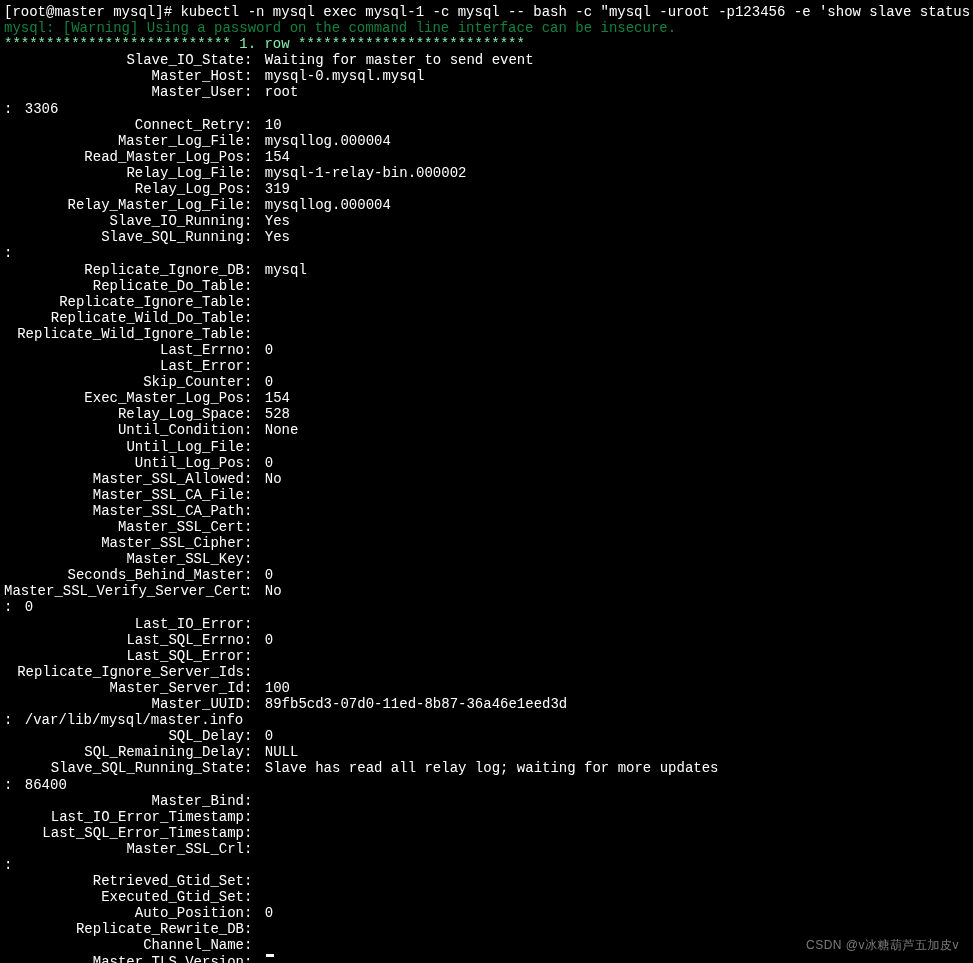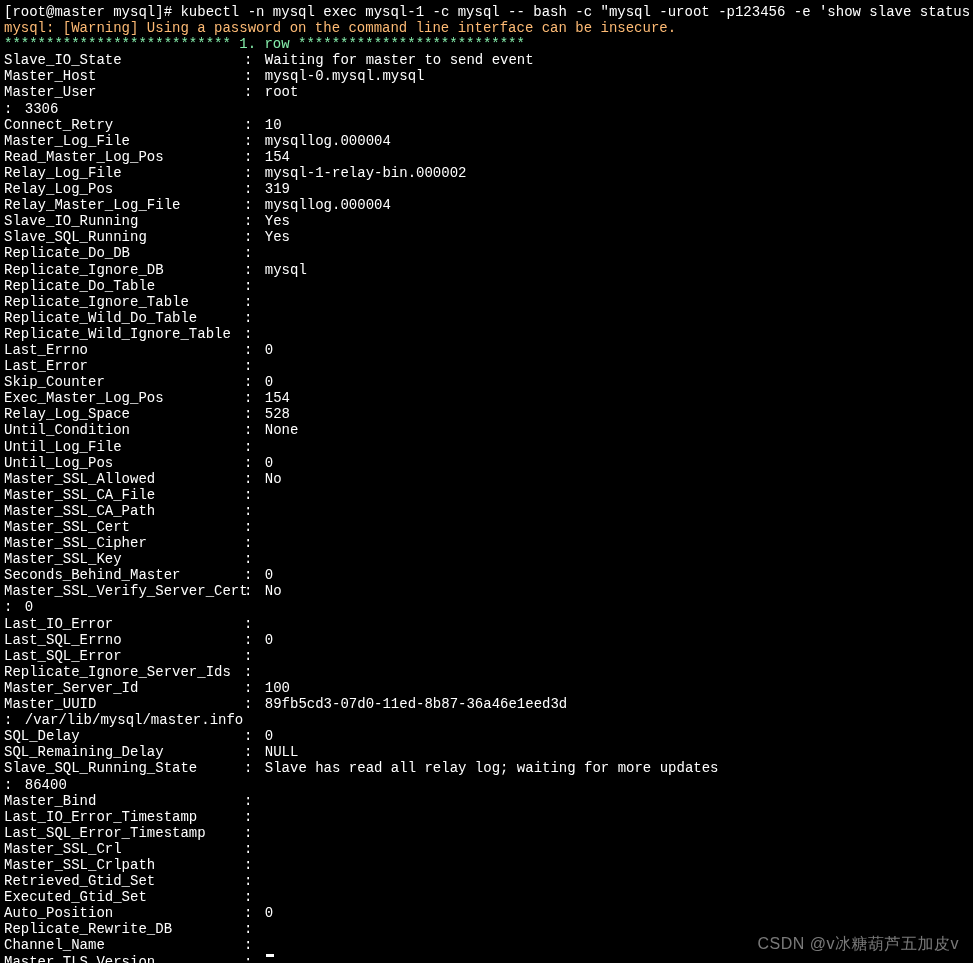--- a/index.html
+++ b/index.html
@@ -15,48 +15,49 @@
     box-sizing: border-box;
     overflow: hidden;
     position: relative;
   }
   .prompt-line {
     white-space: pre;
     color: #ffffff;
   }
   .warning-line {
     white-space: pre;
-    color: #fdba74;
+    color: #15803d;
   }
   .row-sep {
     white-space: pre;
     color: #86efac;
   }
   .kv-row {
     display: flex;
     white-space: pre;
     color: #ffffff;
   }
   .kv-label {
     width: 240px;
+    text-align: right;
     padding-right: 0;
   }
   .kv-sep {
     padding: 0 4px 0 0;
   }
   .kv-value {
     text-align: right;
   }
   .watermark {
     position: absolute;
     right: 14px;
     bottom: 10px;
     color: rgba(220,220,220,0.55);
     font-family: Arial, 'Microsoft YaHei', sans-serif;
-    font-size: 16px;
+    font-size: 12px;
     letter-spacing: 0.5px;
     pointer-events: none;
   }
   .cursor {
     display: inline-block;
     width: 8px;
     height: 3px;
     background: #ffffff;
     margin-left: 1px;
     vertical-align: -1px;
@@ -75,21 +76,21 @@
     <div class="kv-row"><span class="kv-label">Master_User</span><span class="kv-sep">: </span><span class="kv-value">root</span></div>
     <div class="kv-row"><span class="kv-sep">: </span><span class="kv-value">3306</span></div>
     <div class="kv-row"><span class="kv-label">Connect_Retry</span><span class="kv-sep">: </span><span class="kv-value">10</span></div>
     <div class="kv-row"><span class="kv-label">Master_Log_File</span><span class="kv-sep">: </span><span class="kv-value">mysqllog.000004</span></div>
     <div class="kv-row"><span class="kv-label">Read_Master_Log_Pos</span><span class="kv-sep">: </span><span class="kv-value">154</span></div>
     <div class="kv-row"><span class="kv-label">Relay_Log_File</span><span class="kv-sep">: </span><span class="kv-value">mysql-1-relay-bin.000002</span></div>
     <div class="kv-row"><span class="kv-label">Relay_Log_Pos</span><span class="kv-sep">: </span><span class="kv-value">319</span></div>
     <div class="kv-row"><span class="kv-label">Relay_Master_Log_File</span><span class="kv-sep">: </span><span class="kv-value">mysqllog.000004</span></div>
     <div class="kv-row"><span class="kv-label">Slave_IO_Running</span><span class="kv-sep">: </span><span class="kv-value">Yes</span></div>
     <div class="kv-row"><span class="kv-label">Slave_SQL_Running</span><span class="kv-sep">: </span><span class="kv-value">Yes</span></div>
-    <div class="kv-row"><span class="kv-label">Replicate_Do_DB</span><span class="kv-sep">: </span><span class="kv-value"></span></div>
+    <div class="kv-row"><span class="kv-sep">: </span><span class="kv-value"></span></div>
     <div class="kv-row"><span class="kv-label">Replicate_Ignore_DB</span><span class="kv-sep">: </span><span class="kv-value">mysql</span></div>
     <div class="kv-row"><span class="kv-label">Replicate_Do_Table</span><span class="kv-sep">: </span><span class="kv-value"></span></div>
     <div class="kv-row"><span class="kv-label">Replicate_Ignore_Table</span><span class="kv-sep">: </span><span class="kv-value"></span></div>
     <div class="kv-row"><span class="kv-label">Replicate_Wild_Do_Table</span><span class="kv-sep">: </span><span class="kv-value"></span></div>
     <div class="kv-row"><span class="kv-label">Replicate_Wild_Ignore_Table</span><span class="kv-sep">: </span><span class="kv-value"></span></div>
     <div class="kv-row"><span class="kv-label">Last_Errno</span><span class="kv-sep">: </span><span class="kv-value">0</span></div>
     <div class="kv-row"><span class="kv-label">Last_Error</span><span class="kv-sep">: </span><span class="kv-value"></span></div>
     <div class="kv-row"><span class="kv-label">Skip_Counter</span><span class="kv-sep">: </span><span class="kv-value">0</span></div>
     <div class="kv-row"><span class="kv-label">Exec_Master_Log_Pos</span><span class="kv-sep">: </span><span class="kv-value">154</span></div>
     <div class="kv-row"><span class="kv-label">Relay_Log_Space</span><span class="kv-sep">: </span><span class="kv-value">528</span></div>
@@ -113,21 +114,21 @@
     <div class="kv-row"><span class="kv-label">Master_UUID</span><span class="kv-sep">: </span><span class="kv-value">89fb5cd3-07d0-11ed-8b87-36a46e1eed3d</span></div>
     <div class="kv-row"><span class="kv-sep">: </span><span class="kv-value">/var/lib/mysql/master.info</span></div>
     <div class="kv-row"><span class="kv-label">SQL_Delay</span><span class="kv-sep">: </span><span class="kv-value">0</span></div>
     <div class="kv-row"><span class="kv-label">SQL_Remaining_Delay</span><span class="kv-sep">: </span><span class="kv-value">NULL</span></div>
     <div class="kv-row"><span class="kv-label">Slave_SQL_Running_State</span><span class="kv-sep">: </span><span class="kv-value">Slave has read all relay log; waiting for more updates</span></div>
     <div class="kv-row"><span class="kv-sep">: </span><span class="kv-value">86400</span></div>
     <div class="kv-row"><span class="kv-label">Master_Bind</span><span class="kv-sep">: </span><span class="kv-value"></span></div>
     <div class="kv-row"><span class="kv-label">Last_IO_Error_Timestamp</span><span class="kv-sep">: </span><span class="kv-value"></span></div>
     <div class="kv-row"><span class="kv-label">Last_SQL_Error_Timestamp</span><span class="kv-sep">: </span><span class="kv-value"></span></div>
     <div class="kv-row"><span class="kv-label">Master_SSL_Crl</span><span class="kv-sep">: </span><span class="kv-value"></span></div>
-    <div class="kv-row"><span class="kv-label">Master_SSL_Crlpath</span><span class="kv-sep">: </span><span class="kv-value"></span></div>
+    <div class="kv-row"><span class="kv-sep">: </span><span class="kv-value"></span></div>
     <div class="kv-row"><span class="kv-label">Retrieved_Gtid_Set</span><span class="kv-sep">: </span><span class="kv-value"></span></div>
     <div class="kv-row"><span class="kv-label">Executed_Gtid_Set</span><span class="kv-sep">: </span><span class="kv-value"></span></div>
     <div class="kv-row"><span class="kv-label">Auto_Position</span><span class="kv-sep">: </span><span class="kv-value">0</span></div>
     <div class="kv-row"><span class="kv-label">Replicate_Rewrite_DB</span><span class="kv-sep">: </span><span class="kv-value"></span></div>
     <div class="kv-row"><span class="kv-label">Channel_Name</span><span class="kv-sep">: </span><span class="kv-value"></span></div>
     <div class="kv-row"><span class="kv-label">Master_TLS_Version</span><span class="kv-sep">: </span><span class="kv-value"></span><span class="cursor"></span></div>
   </div>
 
 <div class="watermark">CSDN @v冰糖葫芦五加皮v</div>
 

